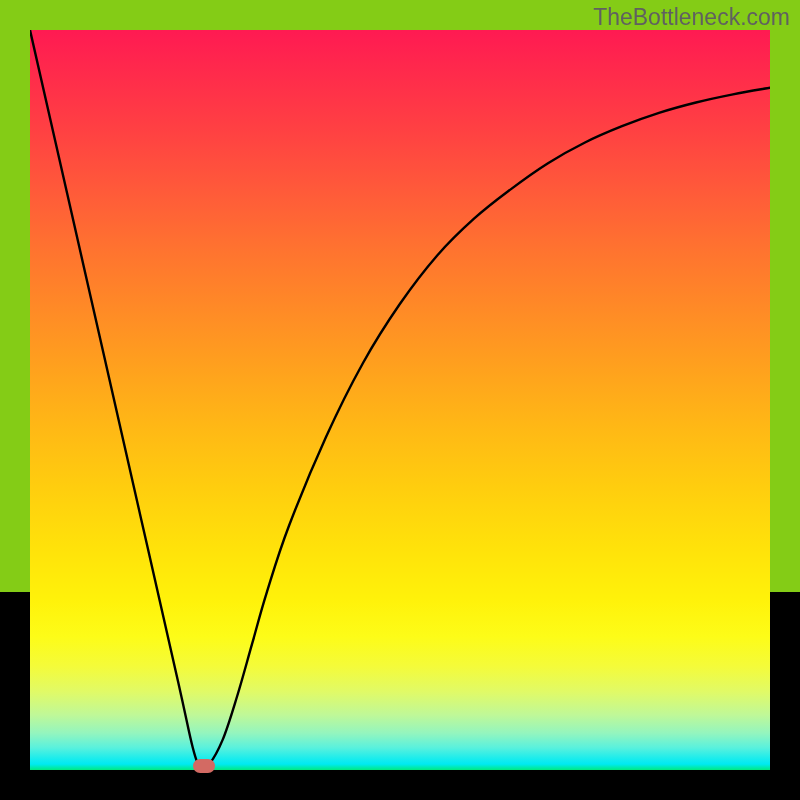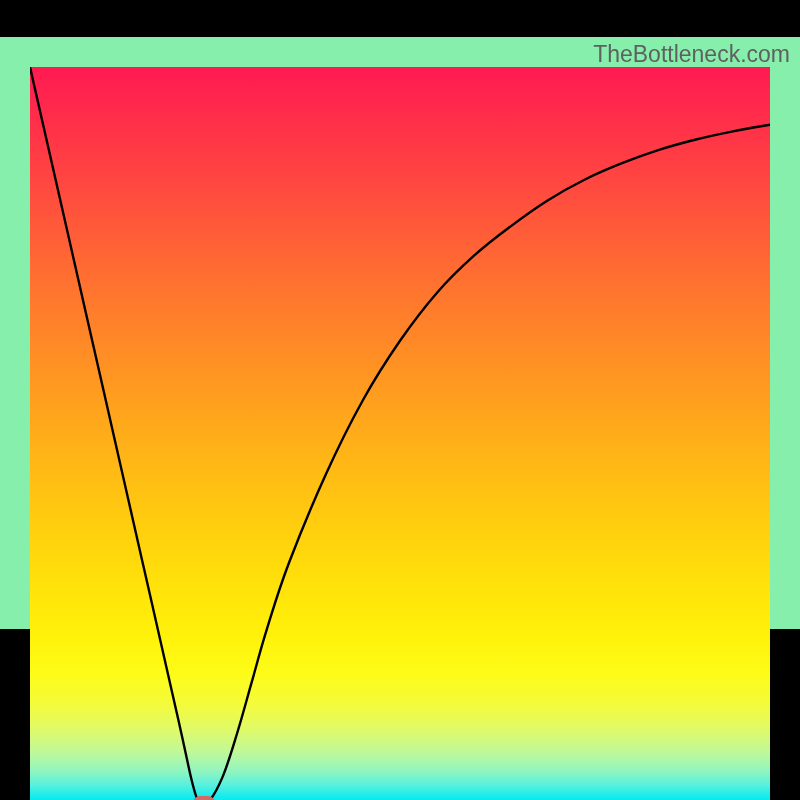--- a/index.html
+++ b/index.html
@@ -8,22 +8,21 @@
     width: 800px;
     height: 800px;
     overflow: hidden;
     background: #000;
     font-family: Arial, Helvetica, sans-serif;
   }
   .container {
     position: relative;
     width: 800px;
     height: 592px;
-    background: #86efac;
-    margin-top: 37px;
+    background: #84cc16;
   }
   .watermark {
     position: absolute;
     top: 4px;
     right: 10px;
     color: #606060;
     font-size: 23px;
     font-weight: 400;
     letter-spacing: 0px;
     z-index: 10;

